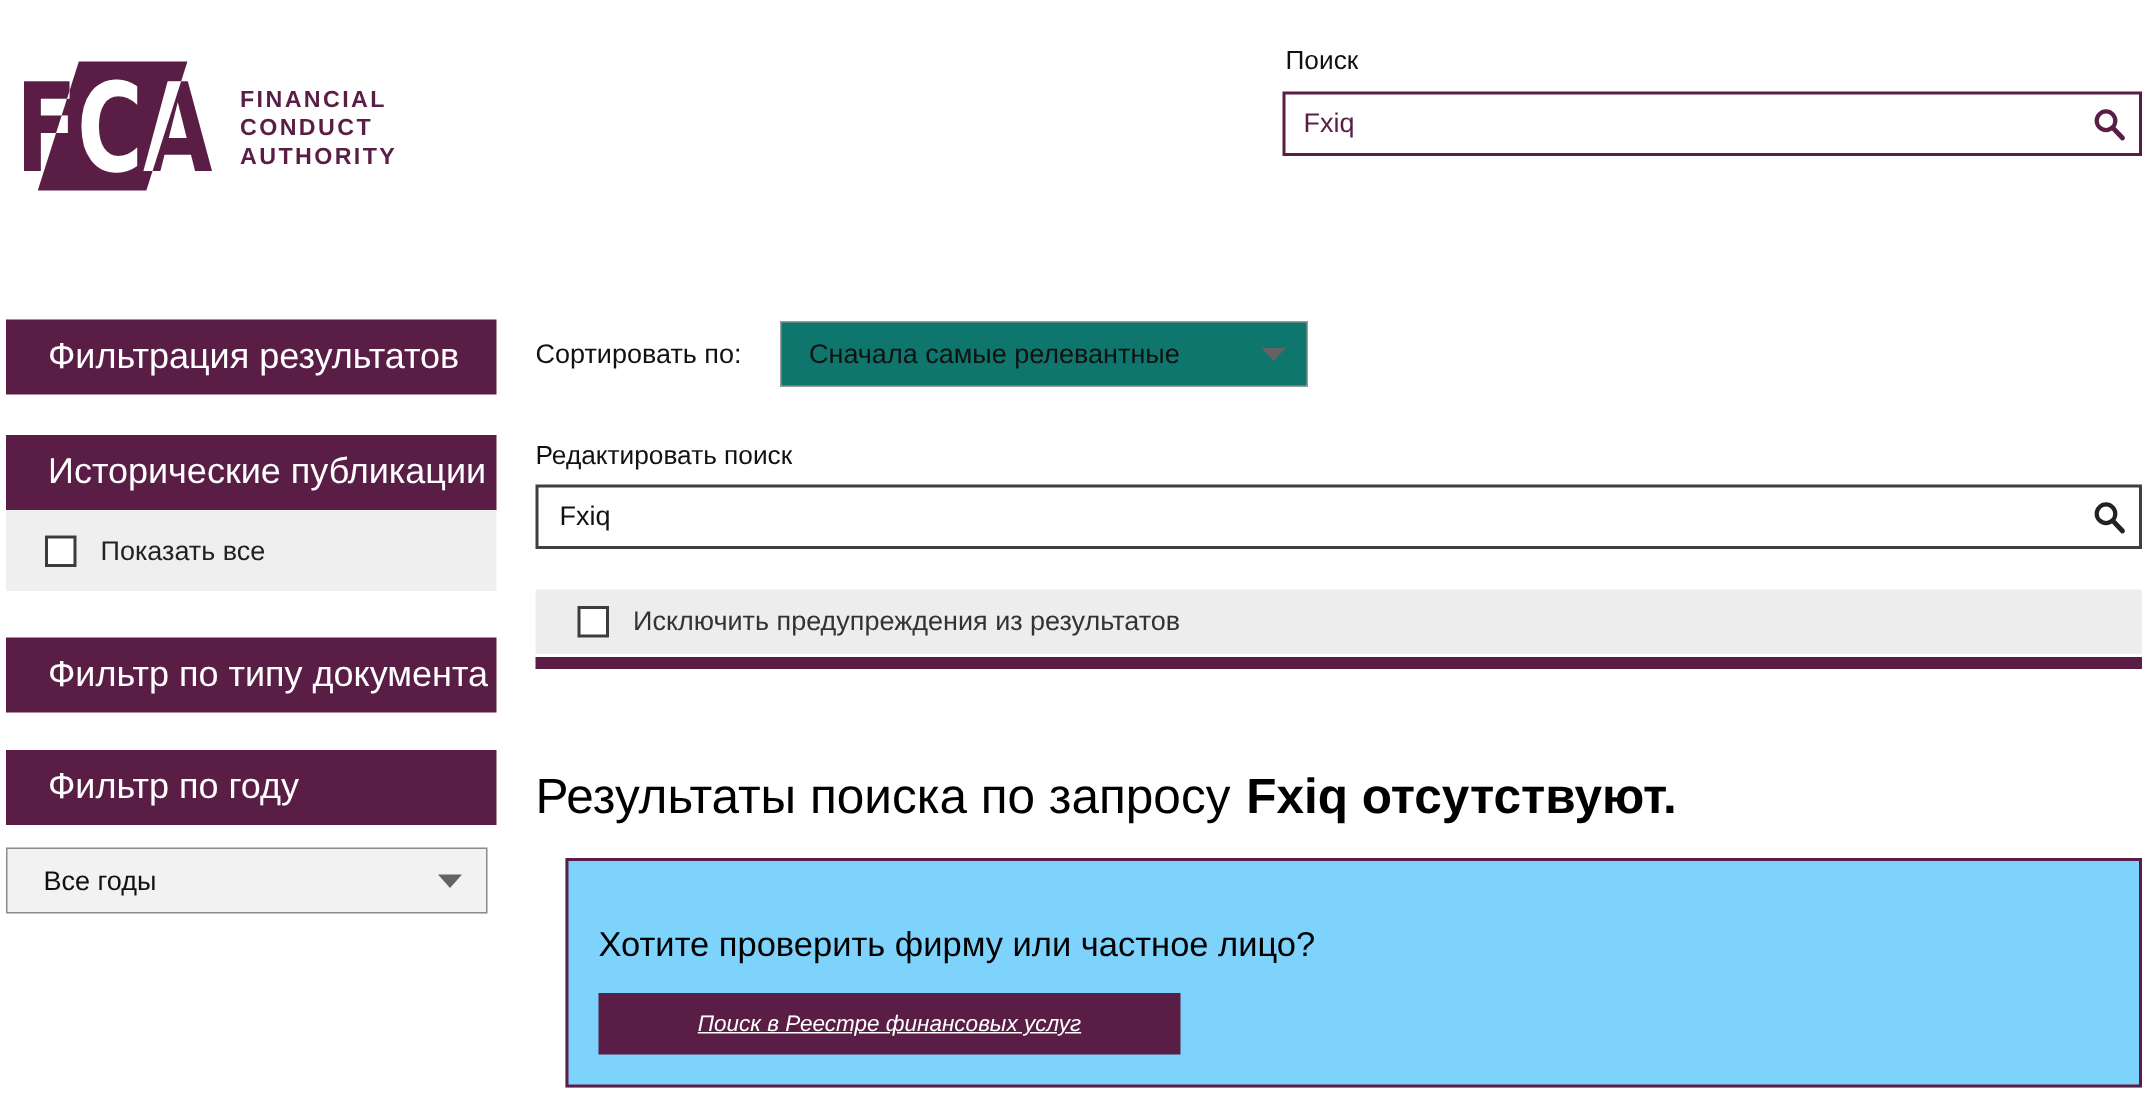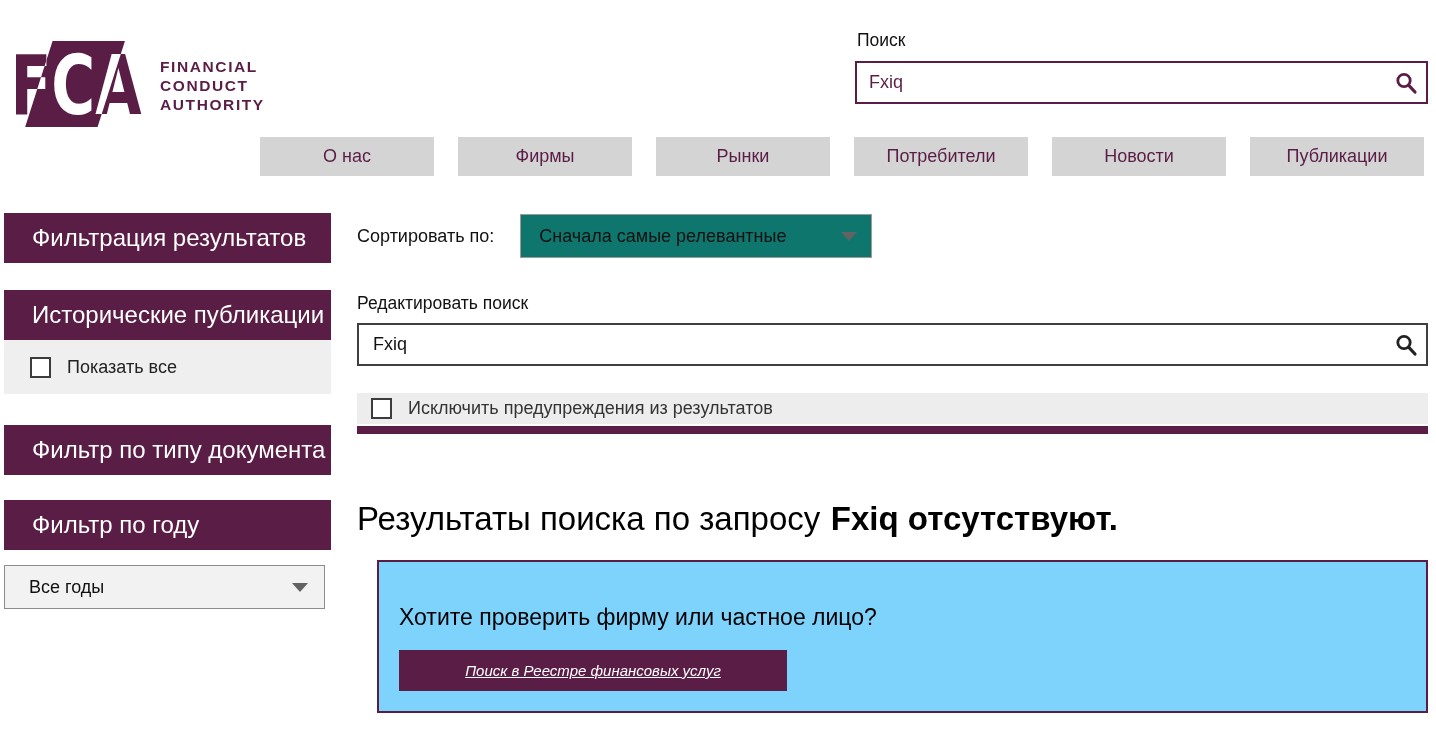--- a/index.html
+++ b/index.html
@@ -41,21 +41,21 @@
   .main-top { display:flex; align-items:center; height:46px; }
   .page-title { font-size:25px; color:#000; margin-right:auto; }
   .sort-label { font-size:18px; color:#111; margin-right:26px; }
   .sort-dd { width:352px; height:44px; background:#0f766e; border:1px solid #9b9b9b;
              display:flex; align-items:center; padding:0 14px 0 18px; font-size:18px; color:#111; cursor:pointer; }
   .edit-label { margin-top:34px; font-size:17.5px; color:#111; }
   .edit-search { margin-top:9px; position:relative; height:43px; border:2px solid #3f3f3f; background:#fff; }
   .edit-search input { width:100%; height:100%; border:none; outline:none; background:transparent;
                        font-family:"Liberation Sans", sans-serif;
                        font-size:18px; color:#111; padding:0 44px 0 14px; }
-  .warn-bar { margin-top:27px; height:31px; background:#ededed; display:flex; align-items:center; padding-left:14px; }
+  .warn-bar { margin-top:27px; height:43px; background:#ededed; display:flex; align-items:center; padding-left:28px; }
   .warn-bar .cb-label { margin-left:16px; font-size:18px; color:#333; }
   .maroon-bar { height:8px; background:var(--maroon); margin-top:2px; }
   .no-results { margin-top:66px; font-size:33px; color:#000; }
   .no-results b { margin-left:0.32em; }
   .check-panel { margin-top:22px; margin-left:20px; border:2px solid var(--maroon);
                  height:153px; padding:42px 0 0 20px; background:#7dd3fc; }
   .prompt { font-size:23px; color:#000; }
   .register-btn { margin-top:19px; display:inline-flex; align-items:center; justify-content:center;
                   min-width:388px; height:41px; background:var(--maroon); color:#fff;
                   font-size:15px; text-decoration:underline; cursor:pointer; border:none;
@@ -88,28 +88,20 @@
 
   <div class="top-search-label">Поиск</div>
   <div class="top-search">
     <input type="text" value="Fxiq" style="">
     <svg class="search-icon-btn maroon-ic" viewBox="0 0 24 24">
       <circle cx="10" cy="9.5" r="6.2" fill="none" stroke="currentColor" stroke-width="2.8"></circle>
       <line x1="14.6" y1="14.2" x2="21" y2="21" stroke="currentColor" stroke-width="3.2" stroke-linecap="round"></line>
     </svg>
   </div>
 
-  <div class="nav">
-    <div class="nav-btn">О нас</div>
-    <div class="nav-btn">Фирмы</div>
-    <div class="nav-btn">Рынки</div>
-    <div class="nav-btn">Потребители</div>
-    <div class="nav-btn">Новости</div>
-    <div class="nav-btn">Публикации</div>
-  </div>
 
   <div class="sidebar">
     <div class="side-header">Фильтрация результатов</div>
     <div class="gap27"></div>
     <div class="side-header">Исторические публикации</div>
     <div class="side-gray">
       <div class="checkbox" role="checkbox" aria-checked="false"></div>
       <span class="cb-label">Показать все</span>
     </div>
     <div class="gap31"></div>

